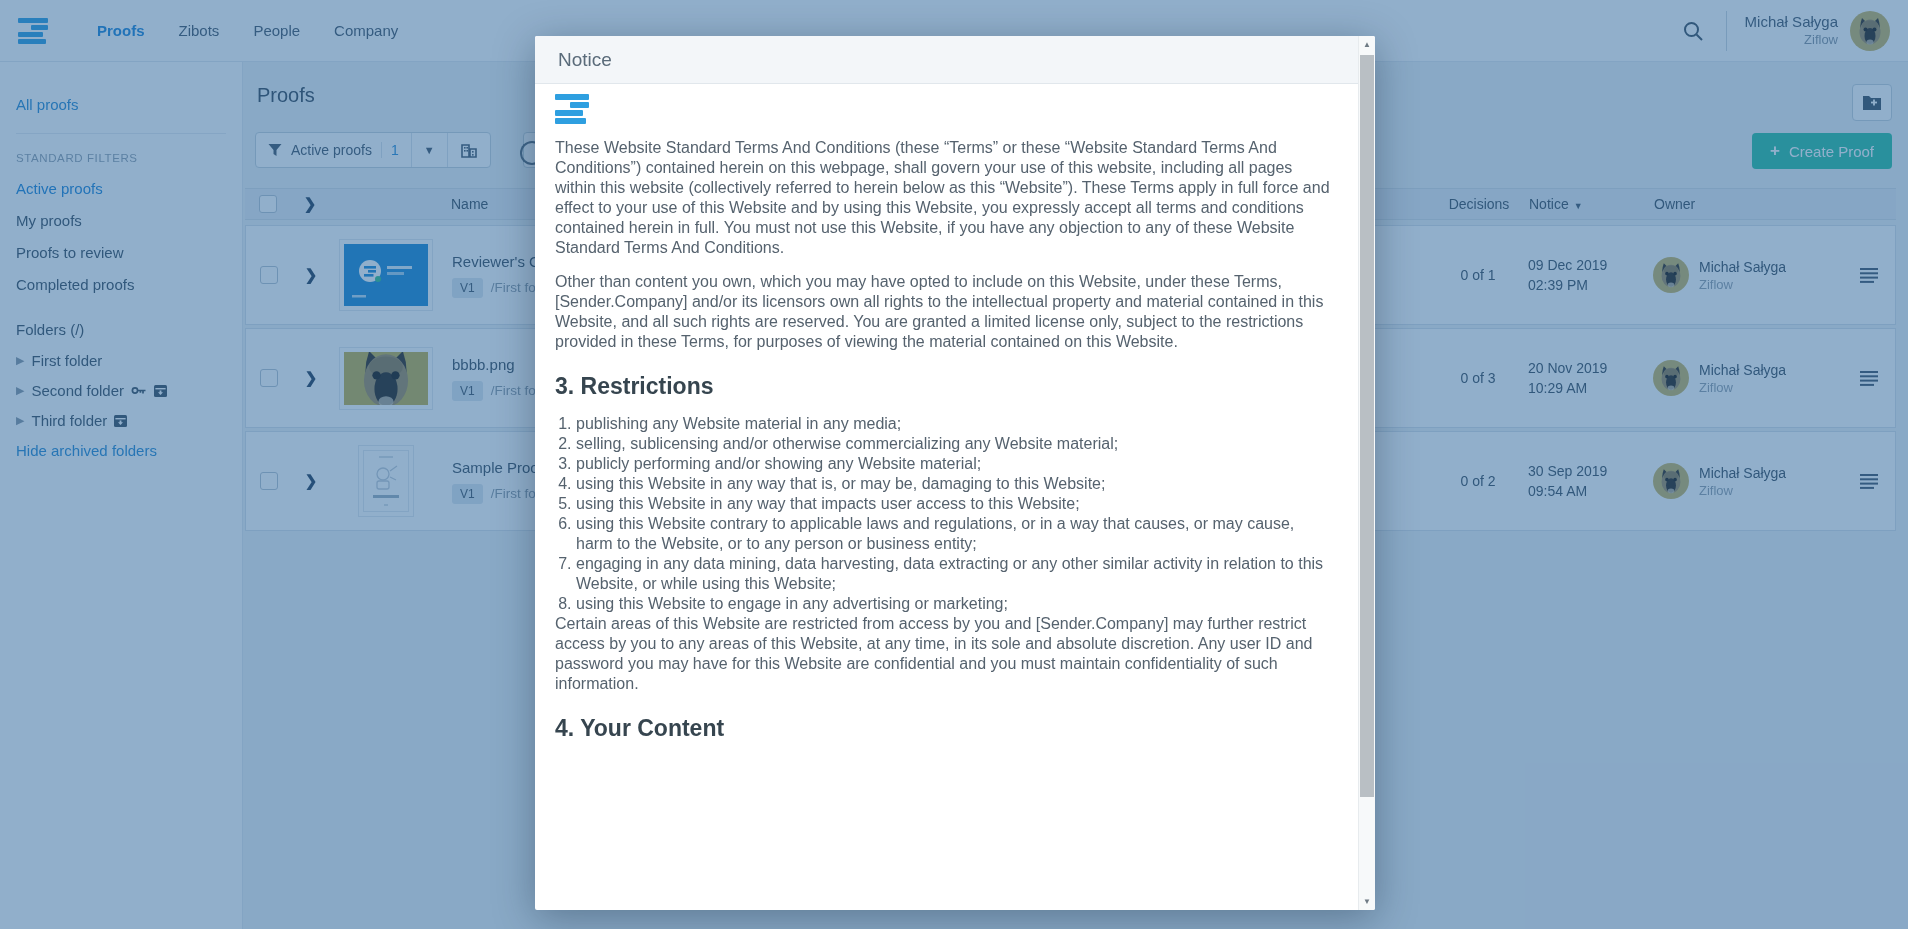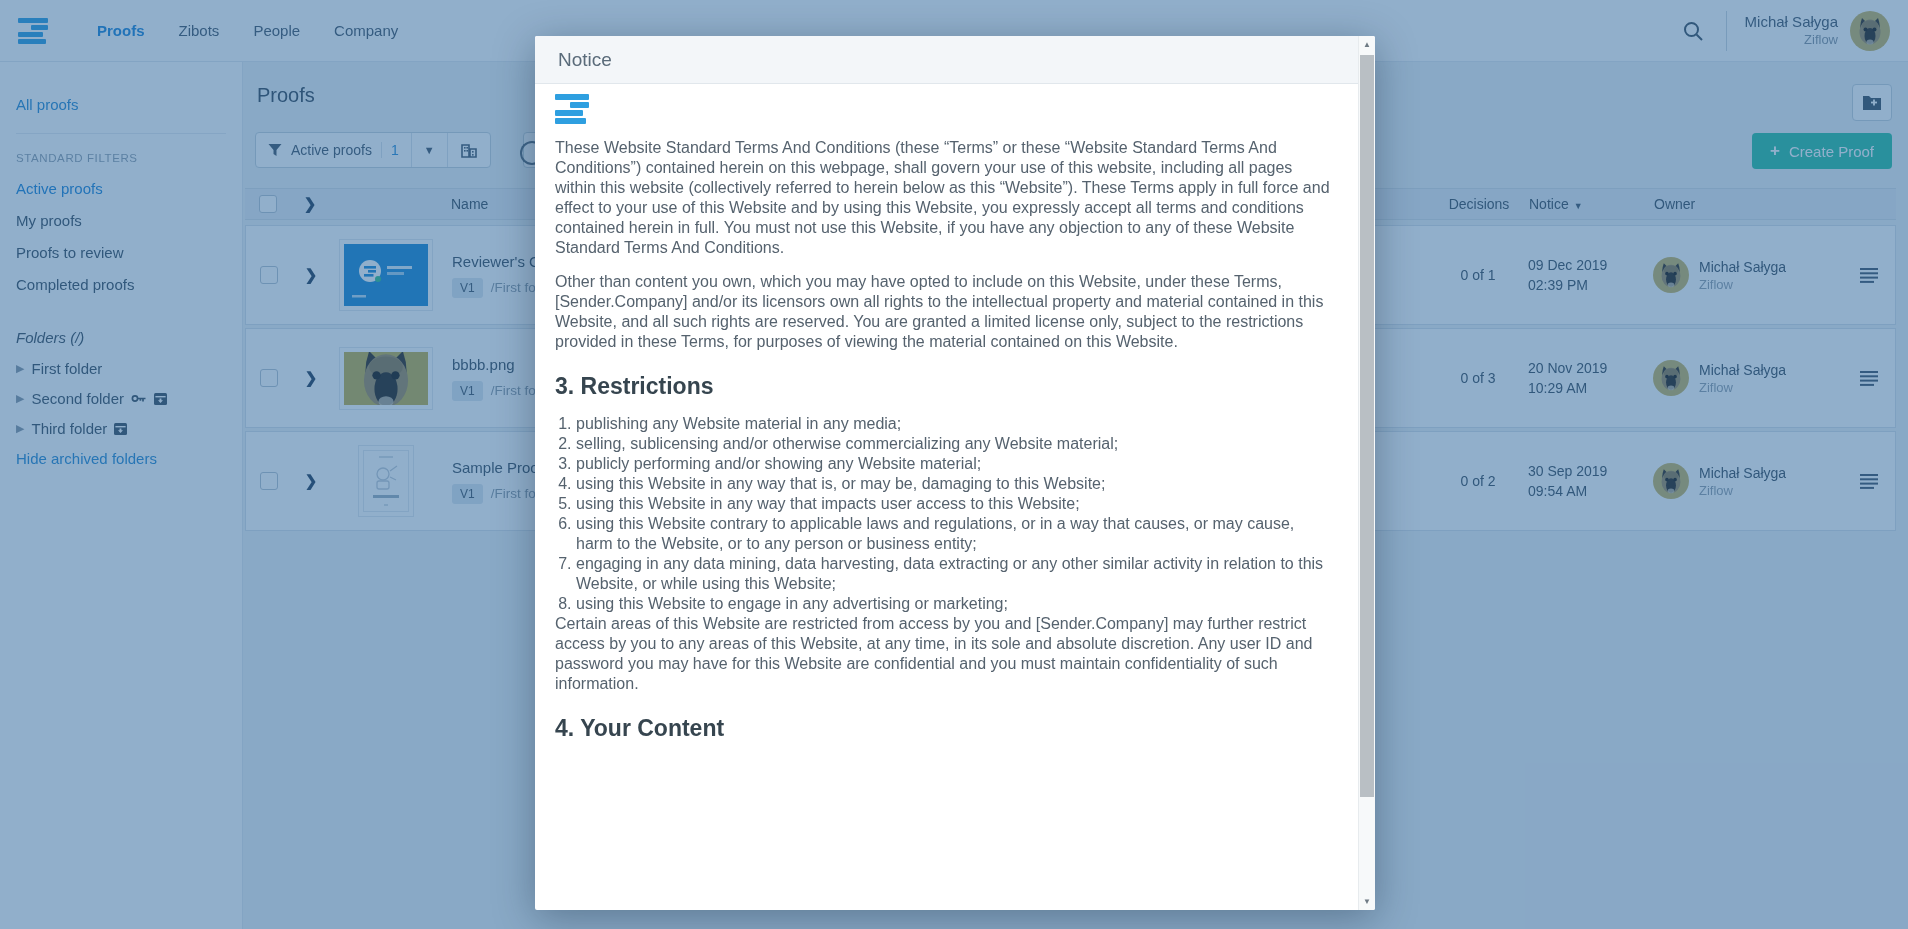--- a/index.html
+++ b/index.html
@@ -31,21 +31,21 @@
   .user-co{font-size:13px;color:#8795a2;}
   .avatar{width:40px;height:40px;border-radius:50%;overflow:hidden;flex:none;}
 
   
   .sidebar{position:absolute;top:62px;left:0;width:243px;bottom:0;background:#fff;border-right:1px solid #e3e9ee;padding:34px 16px 0 16px;font-size:15px;}
   .sb-link{color:#2a8bd2;cursor:pointer;}
   .sb-divider{height:1px;background:#e6ebf0;margin:20px 0 18px 0;}
   .sb-heading{font-size:11.5px;color:#93a1ae;letter-spacing:.6px;margin-bottom:16px;}
   .sb-item{color:#3f5161;margin-bottom:15px;cursor:pointer;}
   .sb-item.active{color:#1f86d8;}
-  .sb-folders-heading{color:#3f5161;margin:36px 0 14px 0;font-style:italic;}
+  .sb-folders-heading{color:#3f5161;margin:28px 0 14px 0;}
   .folder-item{display:flex;align-items:center;gap:7px;color:#3f5161;margin-bottom:13px;cursor:pointer;}
   .folder-item .tri{color:#8b98a5;font-size:11px;}
   .folder-item svg{flex:none;}
   .sb-hide{color:#2a8bd2;cursor:pointer;}
 
   
   .main{position:absolute;top:62px;left:243px;right:0;bottom:0;background:#eef2f5;}
   .page-title{position:absolute;left:14px;top:22px;font-size:20px;color:#3a4b5b;font-weight:400;}
   .addfolder-btn{position:absolute;right:16px;top:22px;width:40px;height:37px;background:#fff;border:1px solid #c6d2db;border-radius:4px;display:flex;align-items:center;justify-content:center;cursor:pointer;}
   .toolbar{position:absolute;left:12px;top:70px;display:flex;gap:32px;align-items:center;}

